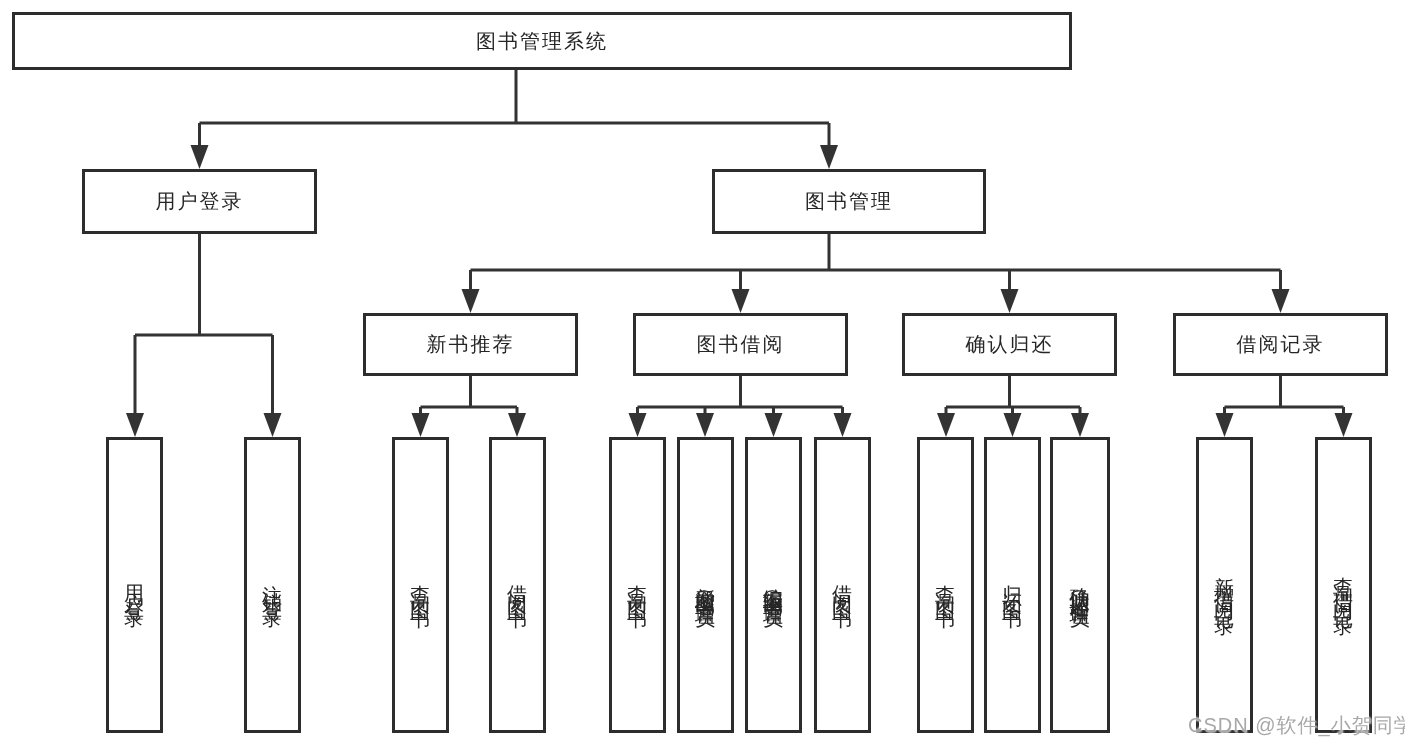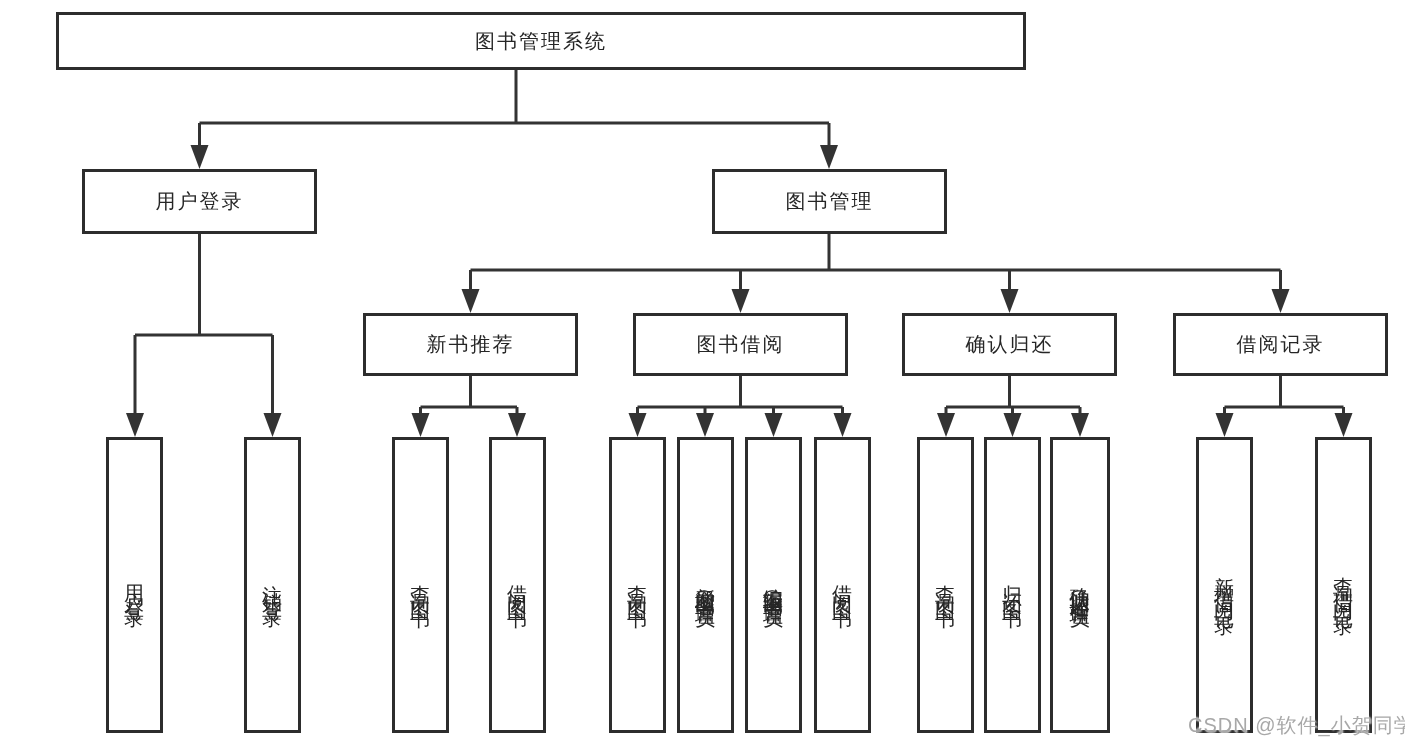--- a/index.html
+++ b/index.html
@@ -38,23 +38,23 @@
     border: 3px solid var(--border-color);
     display: flex;
     align-items: center;
     justify-content: center;
     color: var(--text-color);
     z-index: 2;
     font-size: 20px;
     letter-spacing: 2px;
     text-align: center;
   }
-  .root-box   { left: 12px;  top: 12px;  width: 970px; height: 58px; margin-left: 44px; }
+  .root-box   { left: 12px;  top: 12px;  width: 1060px; height: 58px; }
   .l2-a       { left: 82px;  top: 169px; width: 235px;  height: 65px; }
-  .l2-b       { left: 712px; top: 169px; width: 235px;  height: 65px; }
+  .l2-b       { left: 712px; top: 169px; width: 274px;  height: 65px; }
   .l3         { top: 313px;  width: 215px; height: 63px; }
   .l3-1 { left: 363px; }
   .l3-2 { left: 633px; }
   .l3-3 { left: 902px; }
   .l3-4 { left: 1173px; }
   .leaf {
     top: 437px;
     width: 57px;
     height: 296px;
     writing-mode: vertical-rl;

